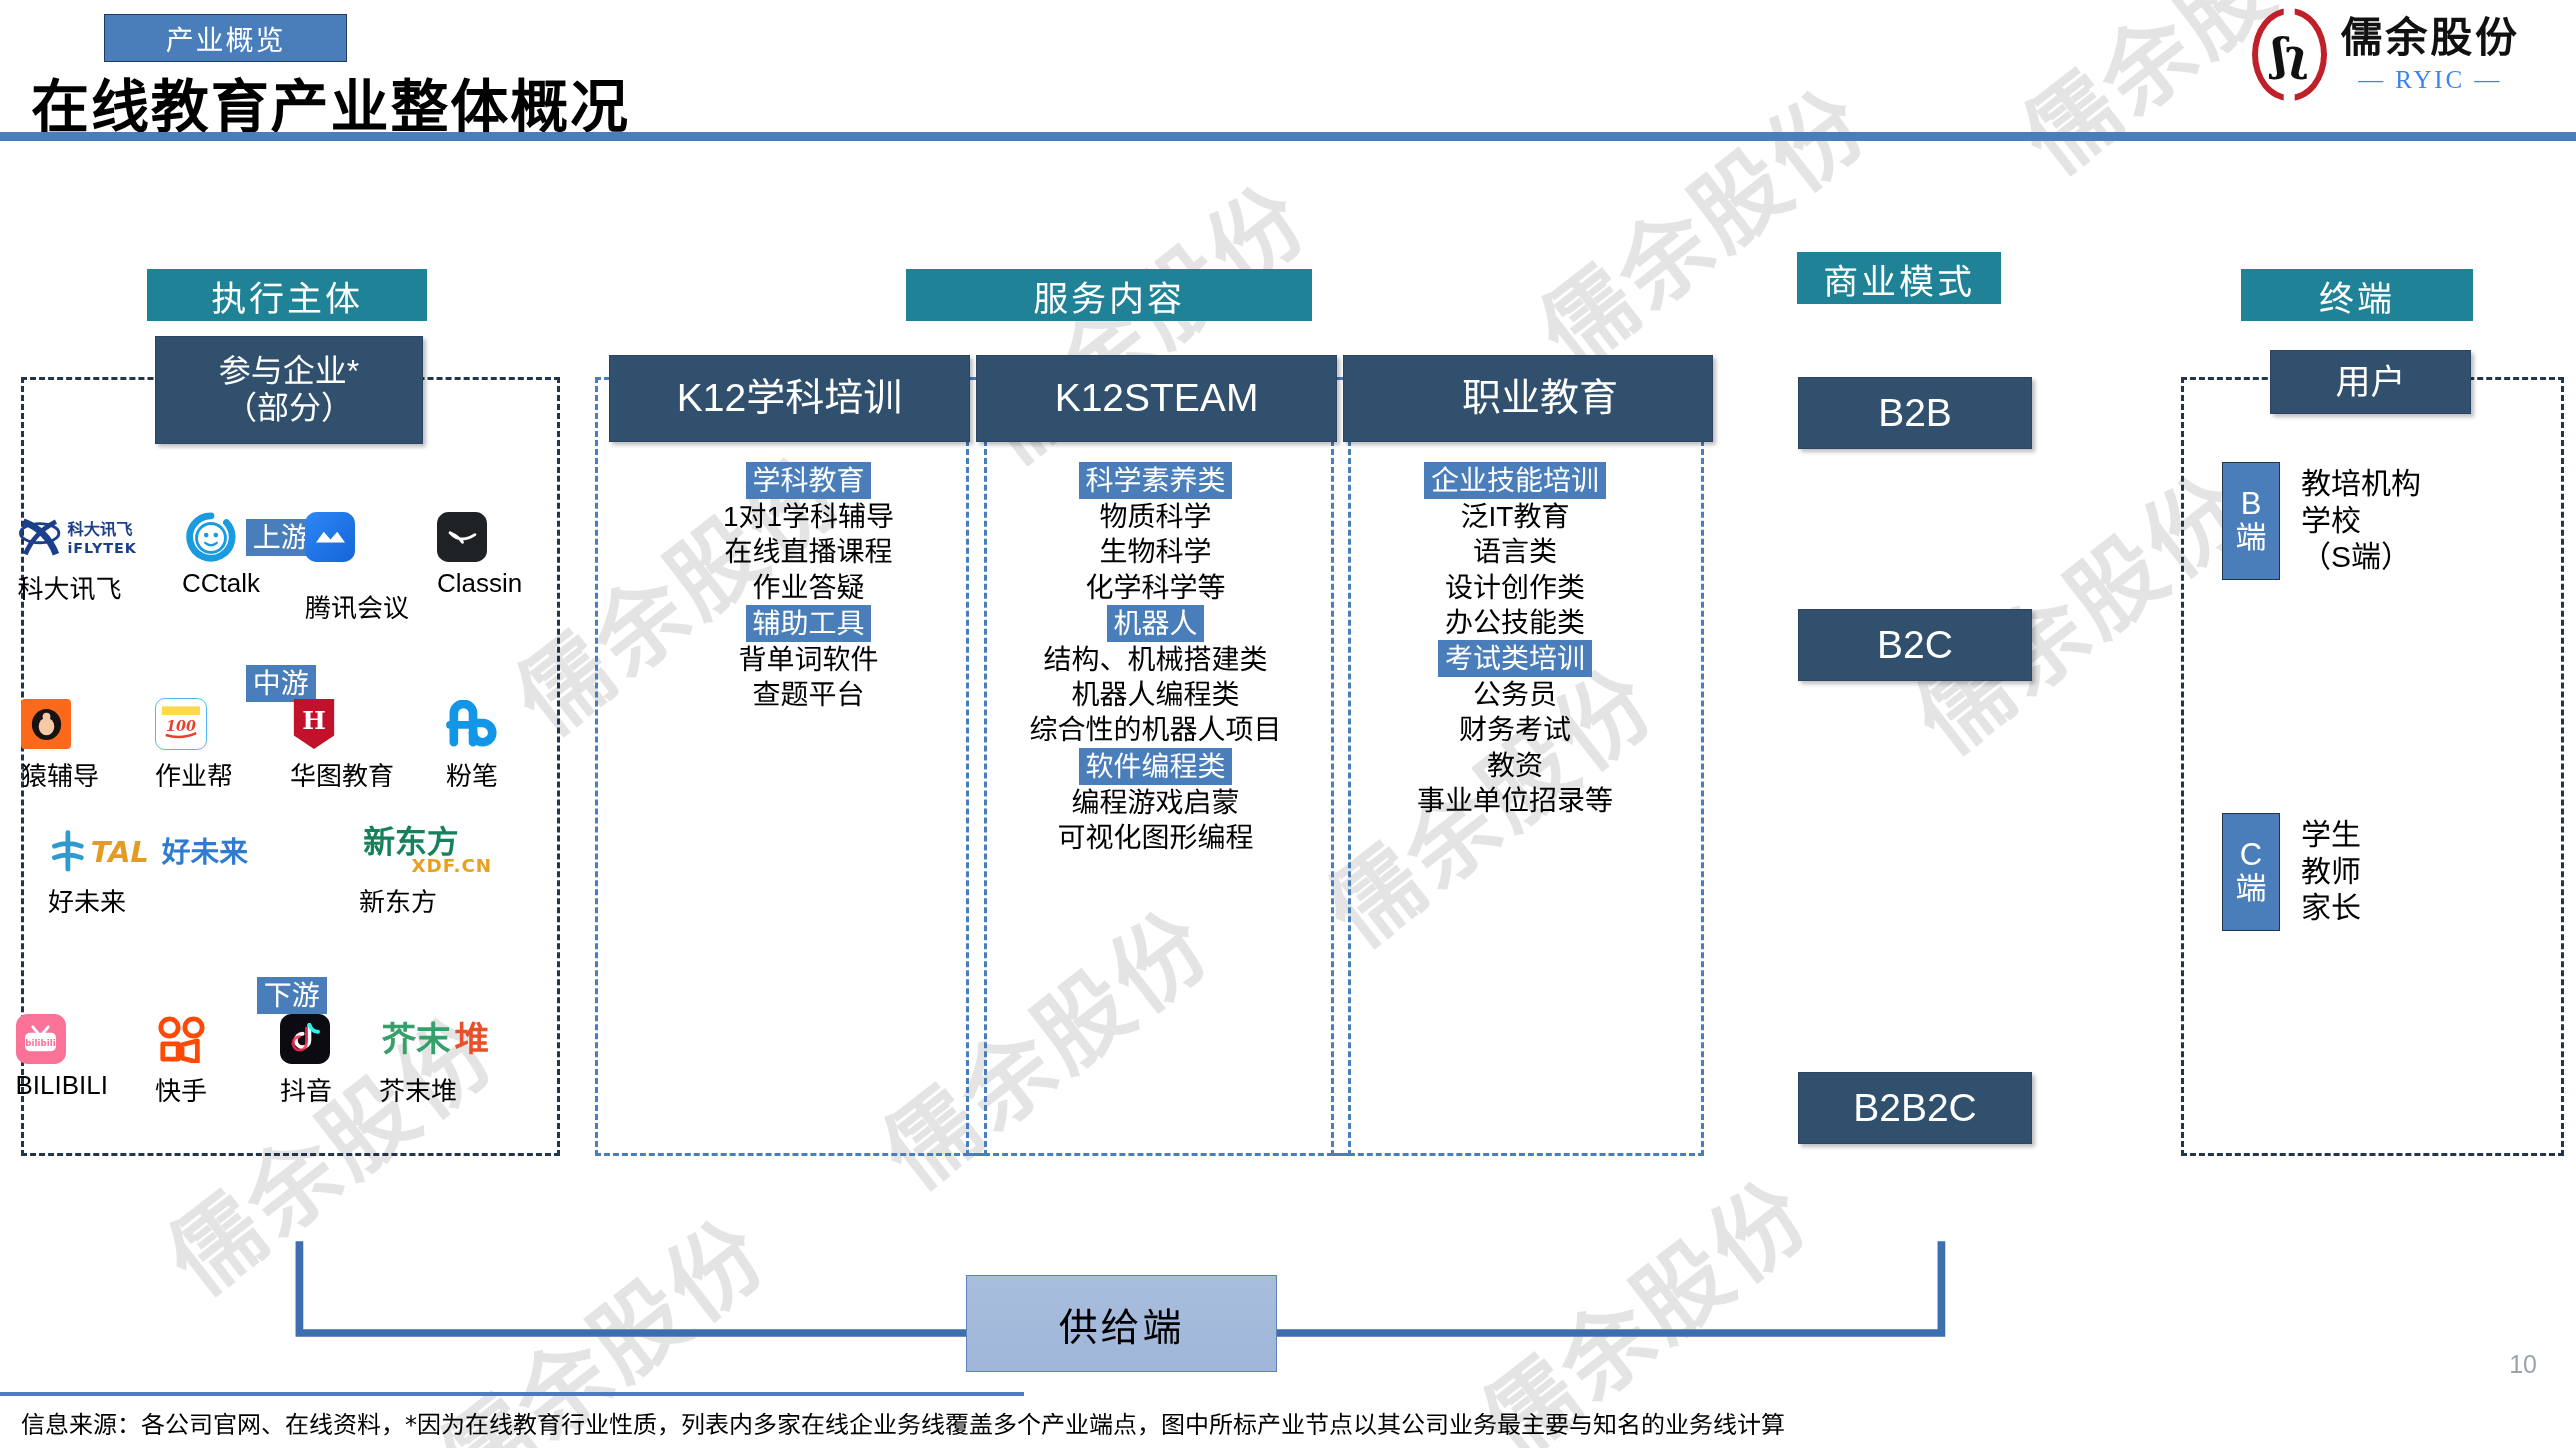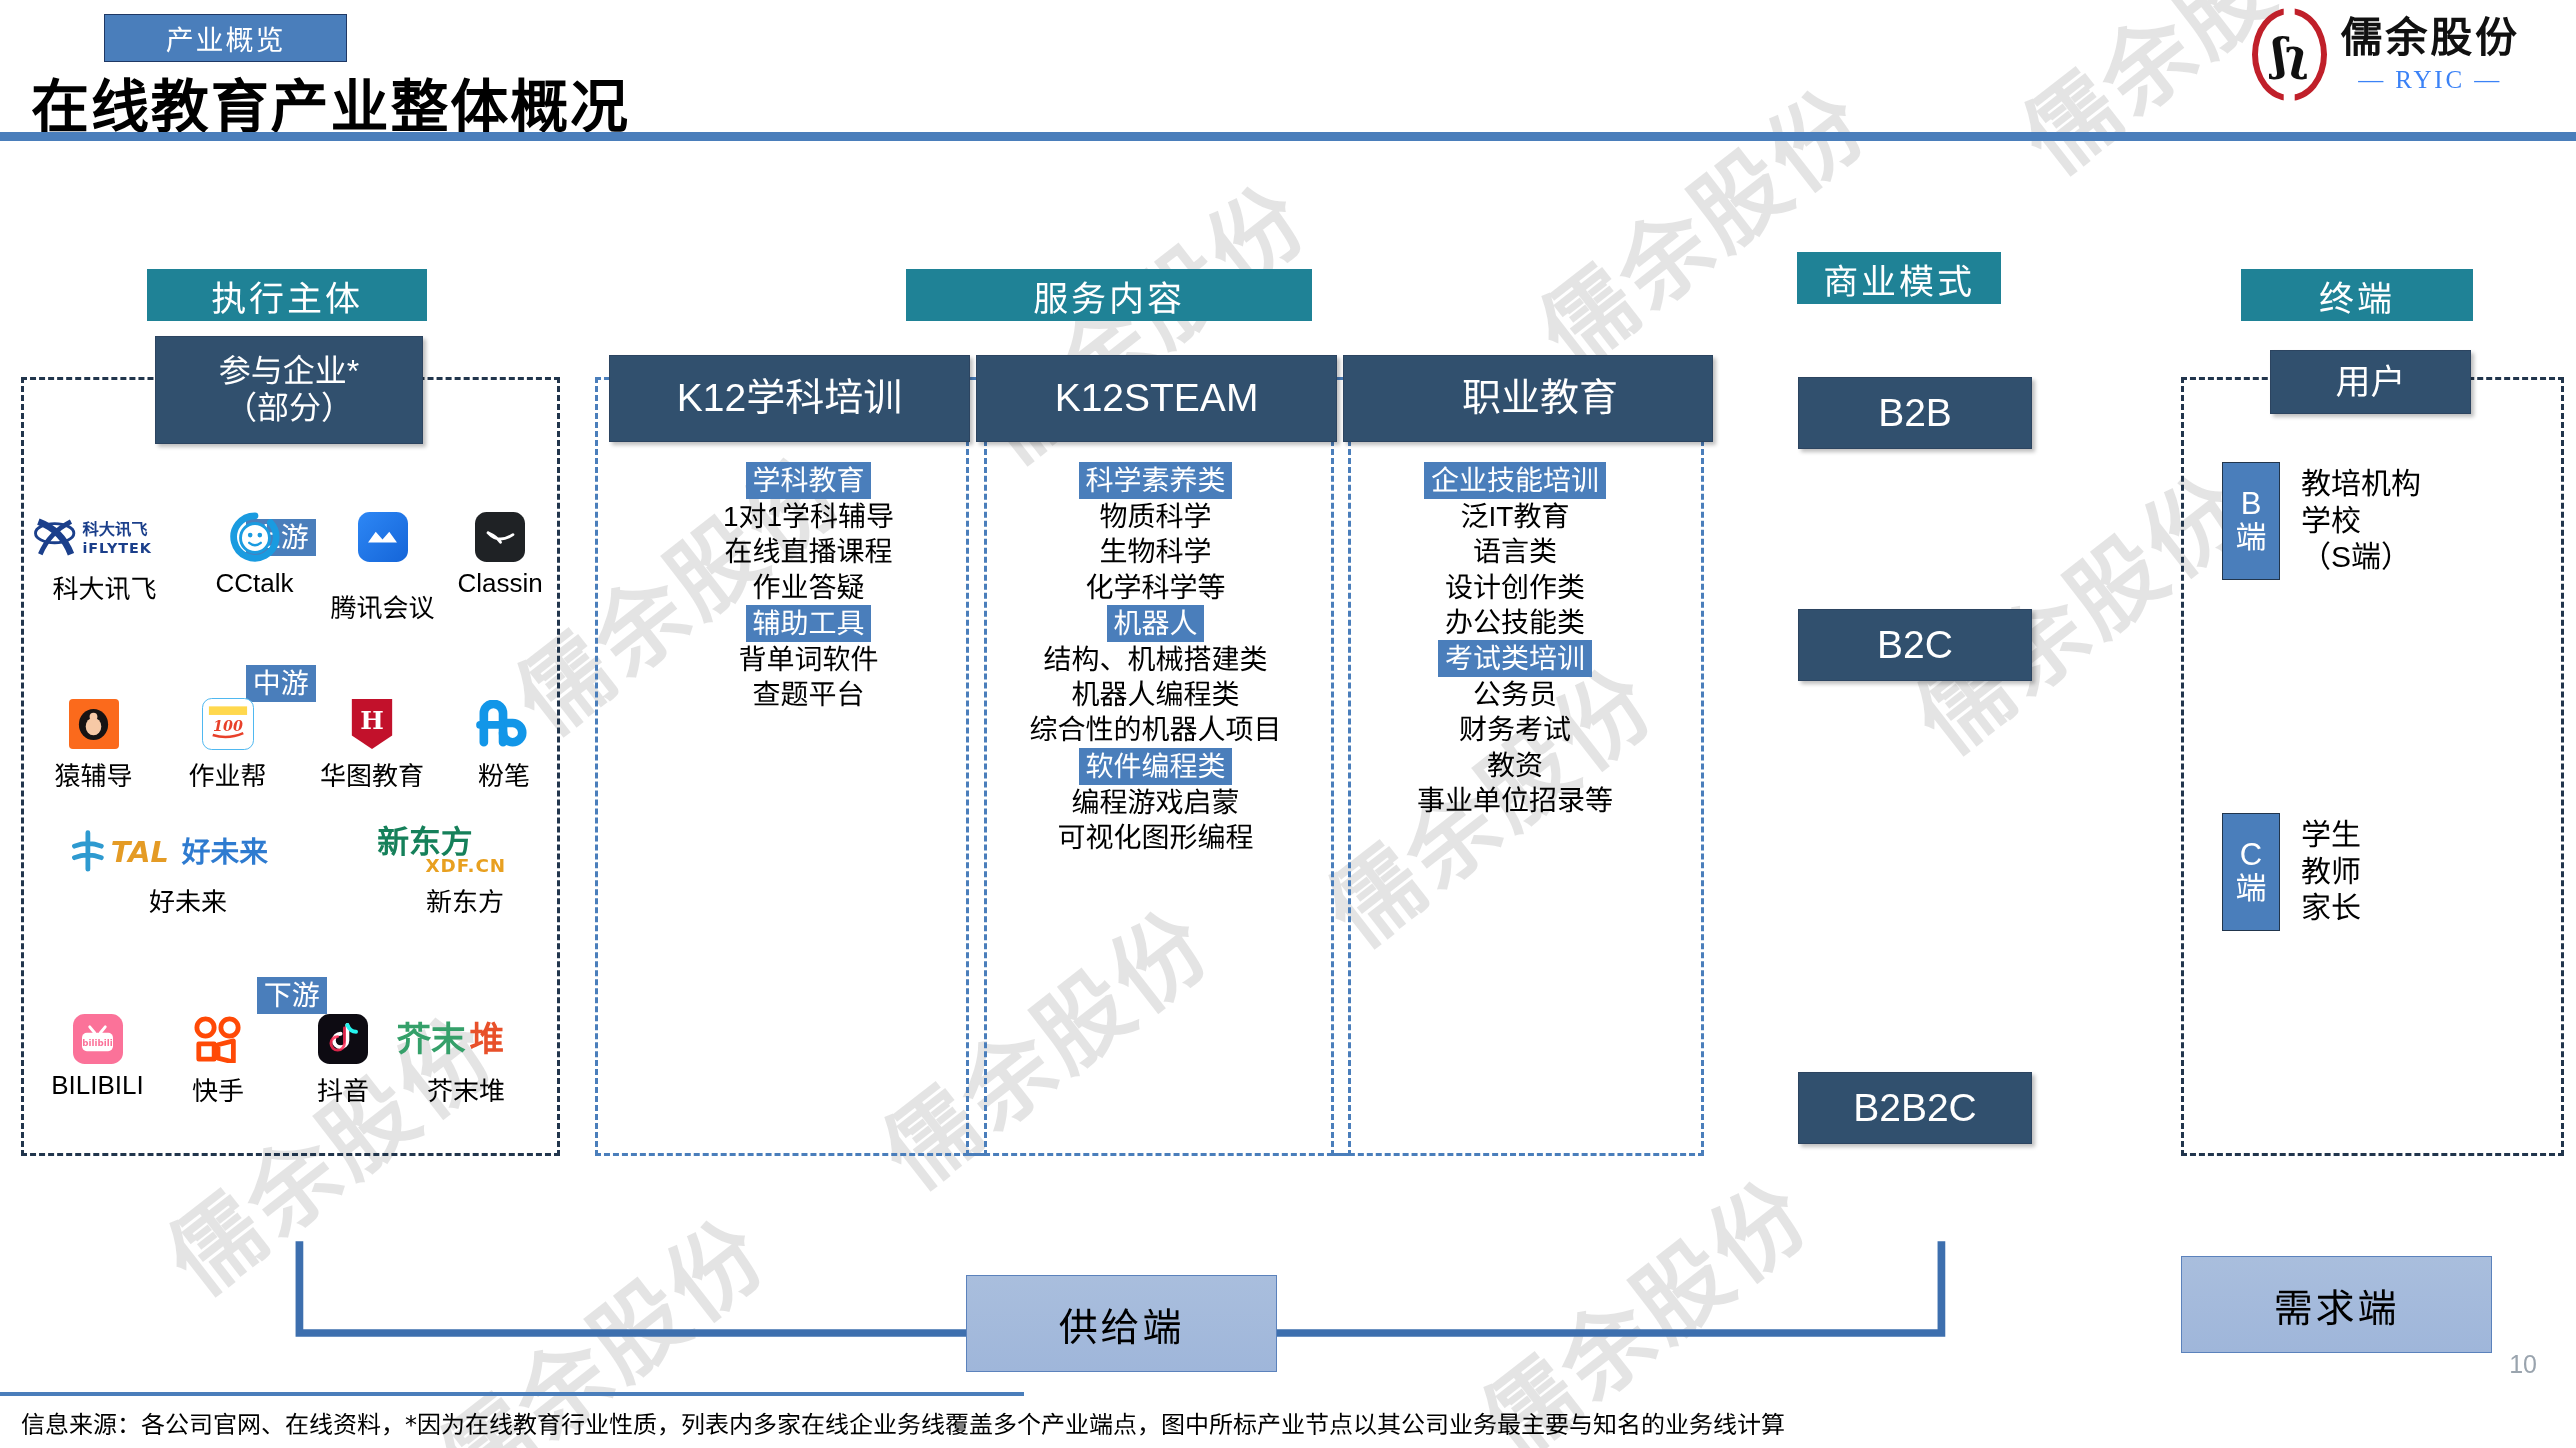--- a/index.html
+++ b/index.html
@@ -71,21 +71,21 @@
     position:absolute;border:3.9px dashed #21354c;background:transparent;
   }
   .dashed.dotted{border:3.9px dashed #4a7ebb;}
 
   
   .tag{
     display:inline-block;background:#4a7ebb;color:#fff;
     padding:1px 6.8px;font-size:28px;line-height:1.25;
   }
   .rowtxt{font-size:28px;line-height:1.26;color:#000;text-align:center;}
-  .brand{position:absolute;display:flex;flex-direction:column;align-items:center;}
+  .brand{position:absolute;display:flex;flex-direction:column;align-items:flex-start;}
   .brandimg{height:54px;display:flex;align-items:center;justify-content:center;}
   .brandname{font-size:26px;margin-top:3.9px;color:#000;white-space:nowrap;}
   .sq{width:50px;height:50px;border-radius:11.6px;display:flex;align-items:center;
       justify-content:center;color:#fff;font-weight:bold;font-size:25px;}
 
   
   .lightbox{
     position:absolute;background:linear-gradient(180deg,#a9bedd 0%,#9fb6da 100%);
     border:1.9px solid #5b82bc;display:flex;align-items:center;justify-content:center;
     font-size:39px;color:#000;letter-spacing:2.9px;
@@ -395,20 +395,19 @@
       <div>家长</div>
     </div>
   </div>
 
   <svg class="bracket" width="2576" height="1449" viewBox="0 0 2667 1500">
     <path d="M310 1285 L310 1380 L2010 1380 L2010 1285" stroke="#3d6fae" stroke-width="8" fill="none"></path>
     <path d="M1160 1380 L1160 1415" stroke="#3d6fae" stroke-width="7" fill="none"></path>
   </svg>
 
   <div class="lightbox" style="left:966px;top:1275px;width:309px;height:95px;">供给端</div>
-  <div class="lightbox" style="left:2181px;top:1256px;width:309px;height:95px;">需求端</div>
 
   <div class="pageno">10</div>
   <div class="footline"></div>
   <div class="footnote">信息来源：各公司官网、在线资料，*因为在线教育行业性质，列表内多家在线企业务线覆盖多个产业端点，图中所标产业节点以其公司业务最主要与知名的业务线计算</div>
 
 </div>
 
 
 </body></html>

